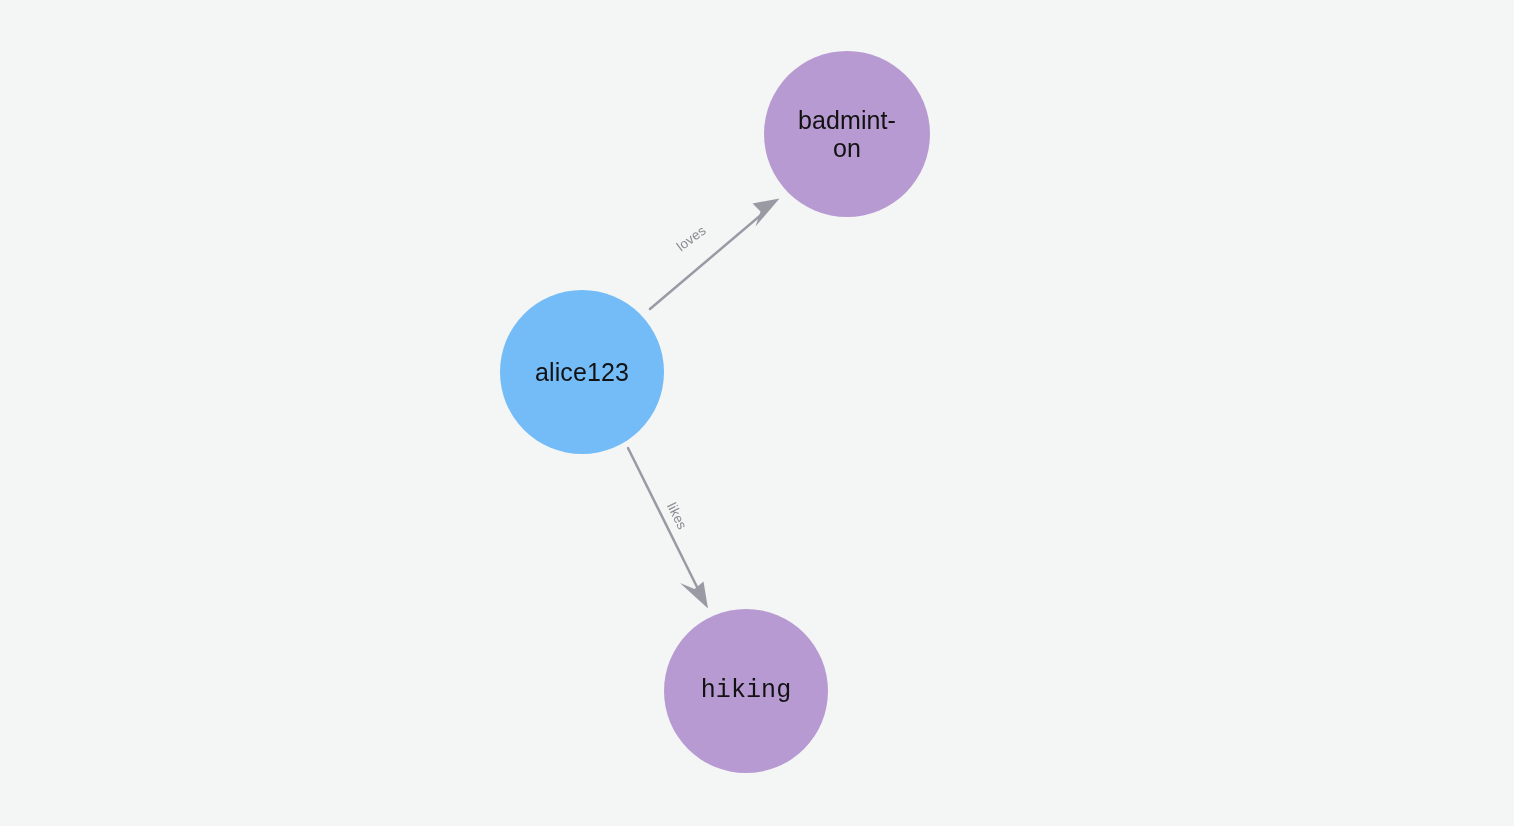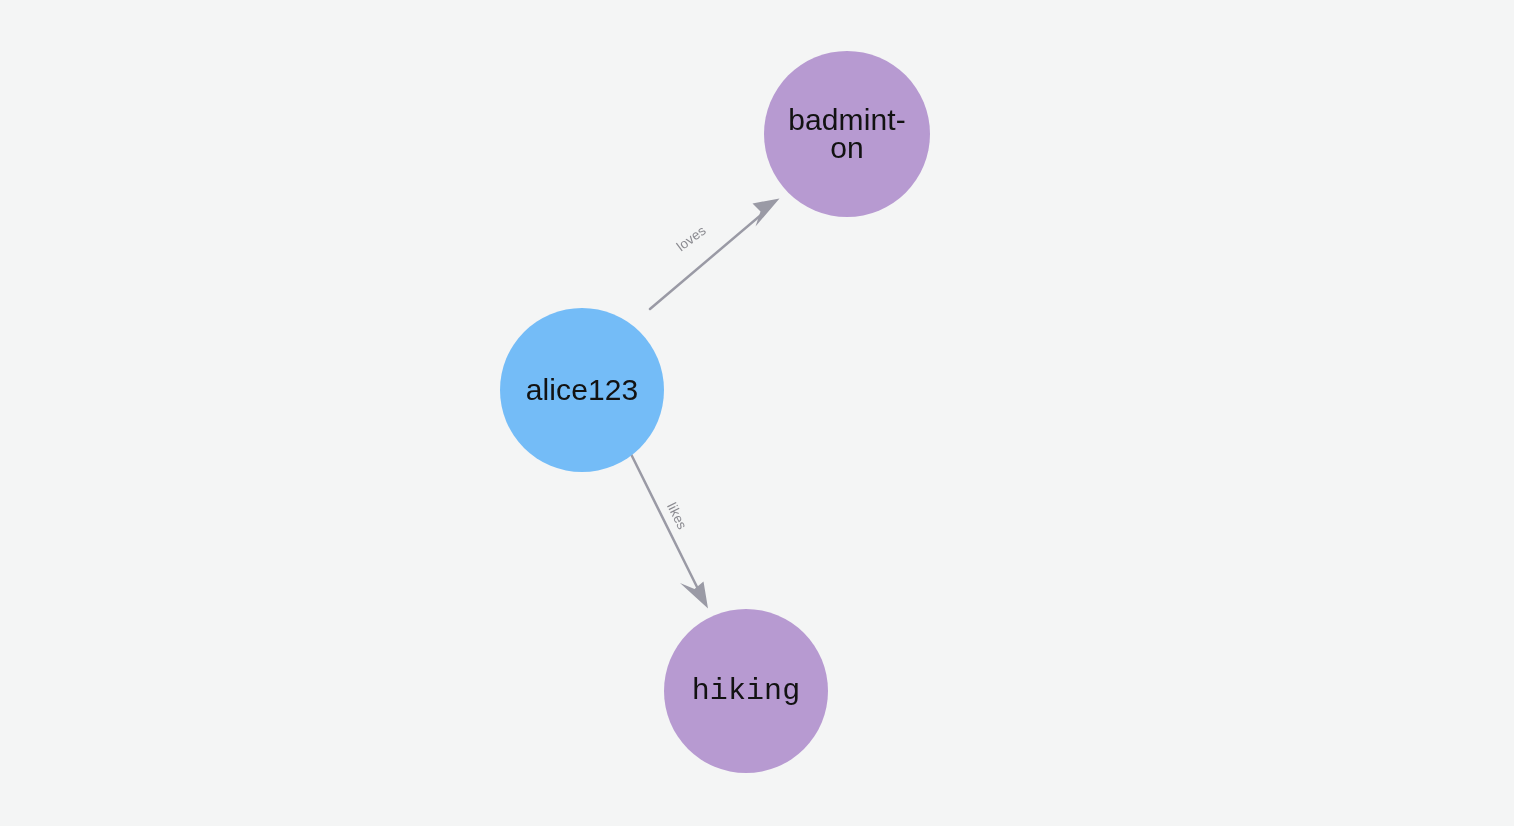--- a/index.html
+++ b/index.html
@@ -30,21 +30,21 @@
     position: absolute;
     border-radius: 50%;
     display: flex;
     align-items: center;
     justify-content: center;
     box-sizing: border-box;
     cursor: pointer;
   }
   .node-label {
     color: #121212;
-    font-size: 30px;
+    font-size: 25px;
     line-height: 28px;
     text-align: center;
     letter-spacing: 0.1px;
     white-space: pre-line;
     pointer-events: none;
     user-select: none;
   }
   .edge-label {
     fill: #8a8a90;
     font-family: "Liberation Sans", sans-serif;
@@ -71,21 +71,21 @@
       <path d="M 708 608.5 L 703.5 581.5 L 694.5 589 L 680 583 Z" fill="#9a9aa5"></path>
       <text class="edge-label" x="673" y="518" text-anchor="middle" transform="rotate(64 673 518)">likes</text>
     </g>
   </svg>
 
   <div class="graph-node" style="left:764px; top:51px; width:166px; height:166px; background:#b79ad1;">
     <span class="node-label">badmint-
 on</span>
   </div>
 
-  <div class="graph-node" style="left:500px; top:308px; width:164px; height:164px; background:#74bcf7;">
+  <div class="graph-node" style="left:500px; top:290px; width:164px; height:164px; background:#74bcf7;">
     <span class="node-label">alice123</span>
   </div>
 
   <div class="graph-node" style="left:664px; top:609px; width:164px; height:164px; background:#b79ad1;font-family:Liberation Mono, monospace;">
     <span class="node-label">hiking</span>
   </div>
 
 </div>
 
 </body></html>

